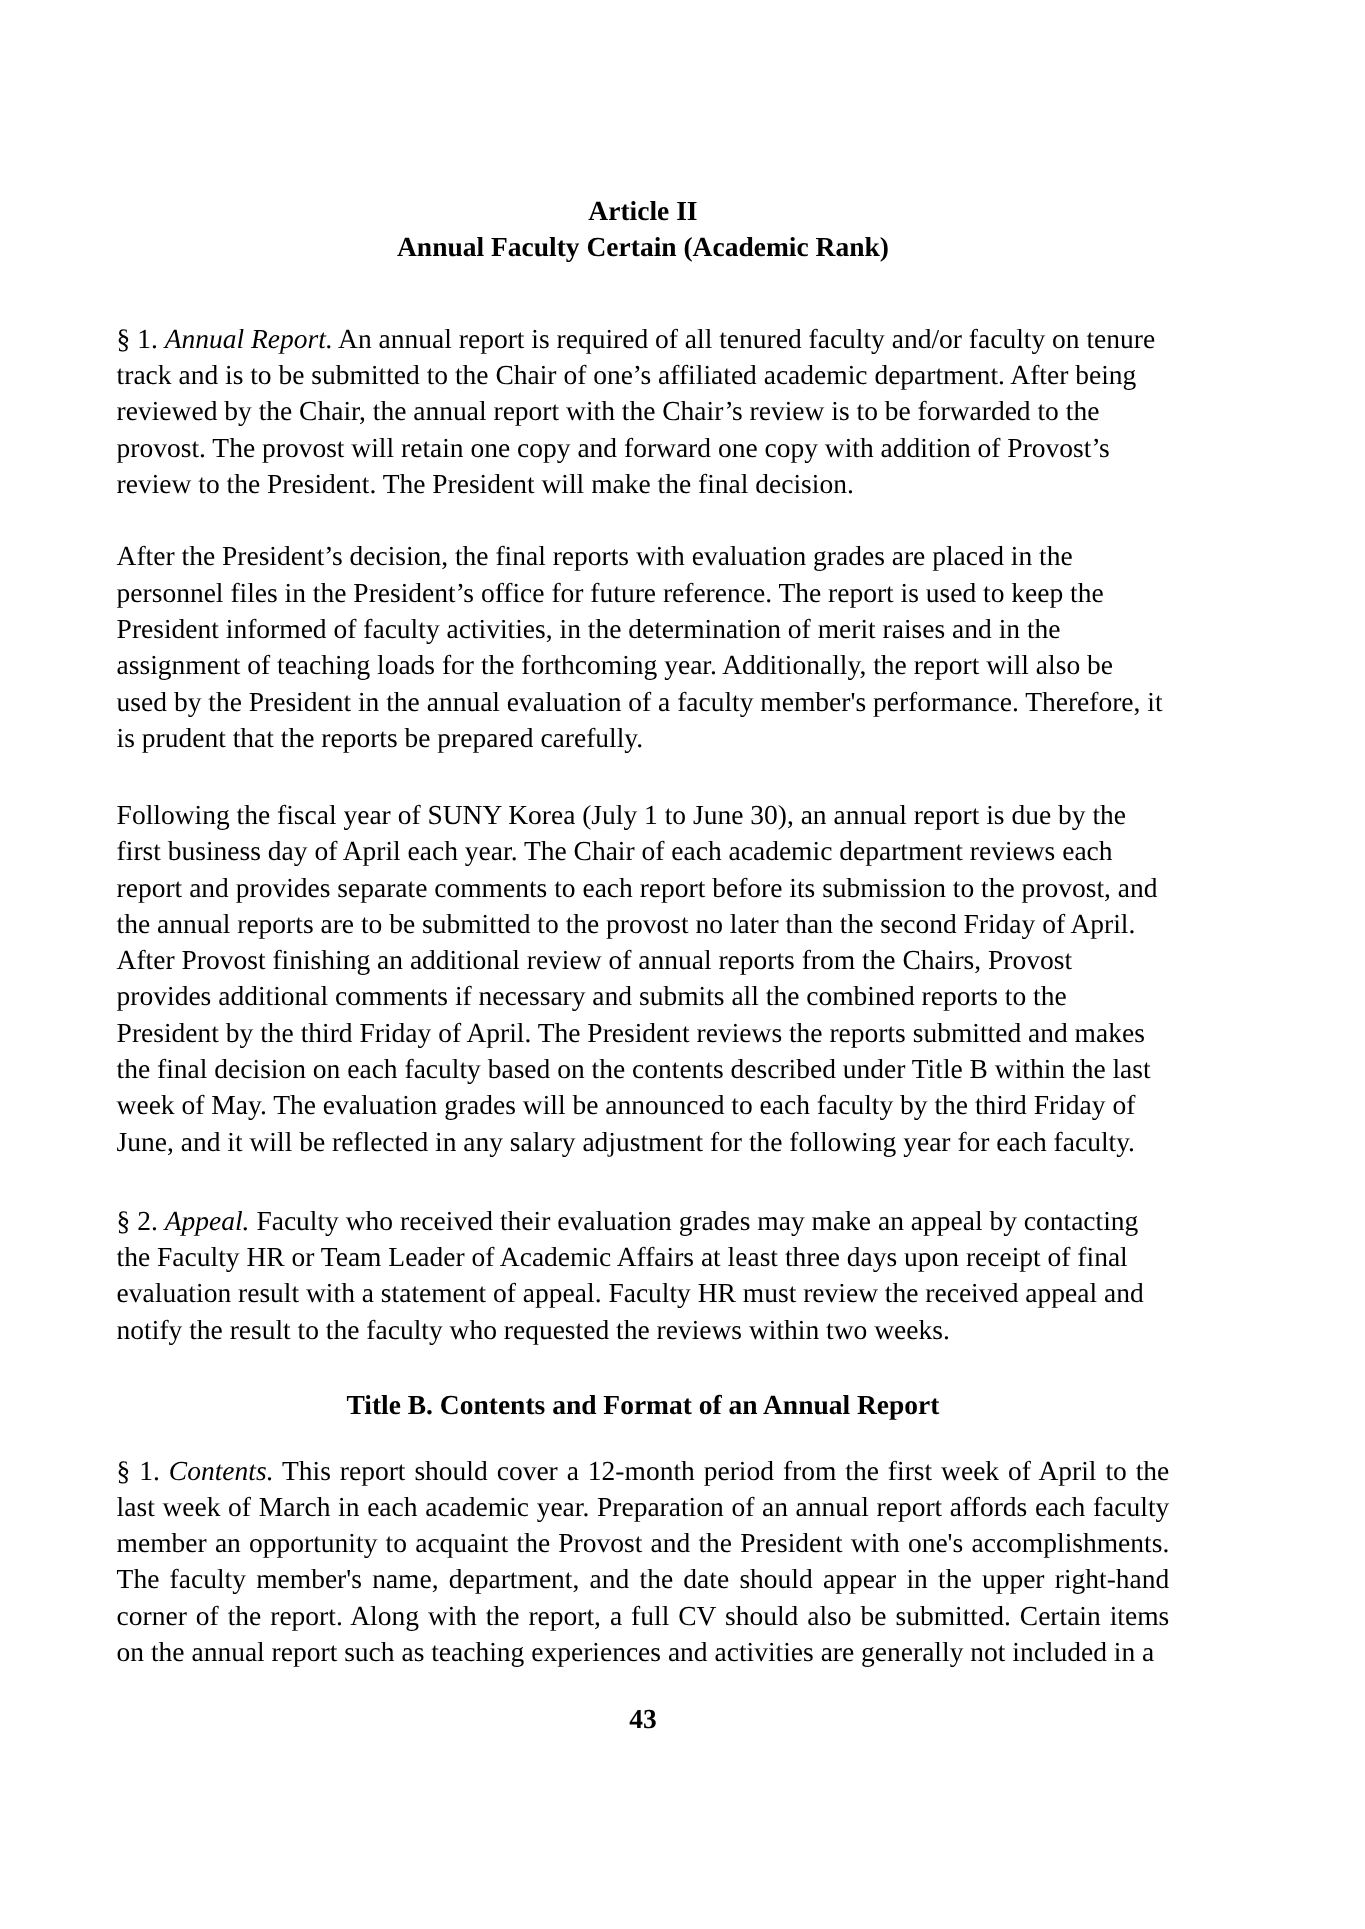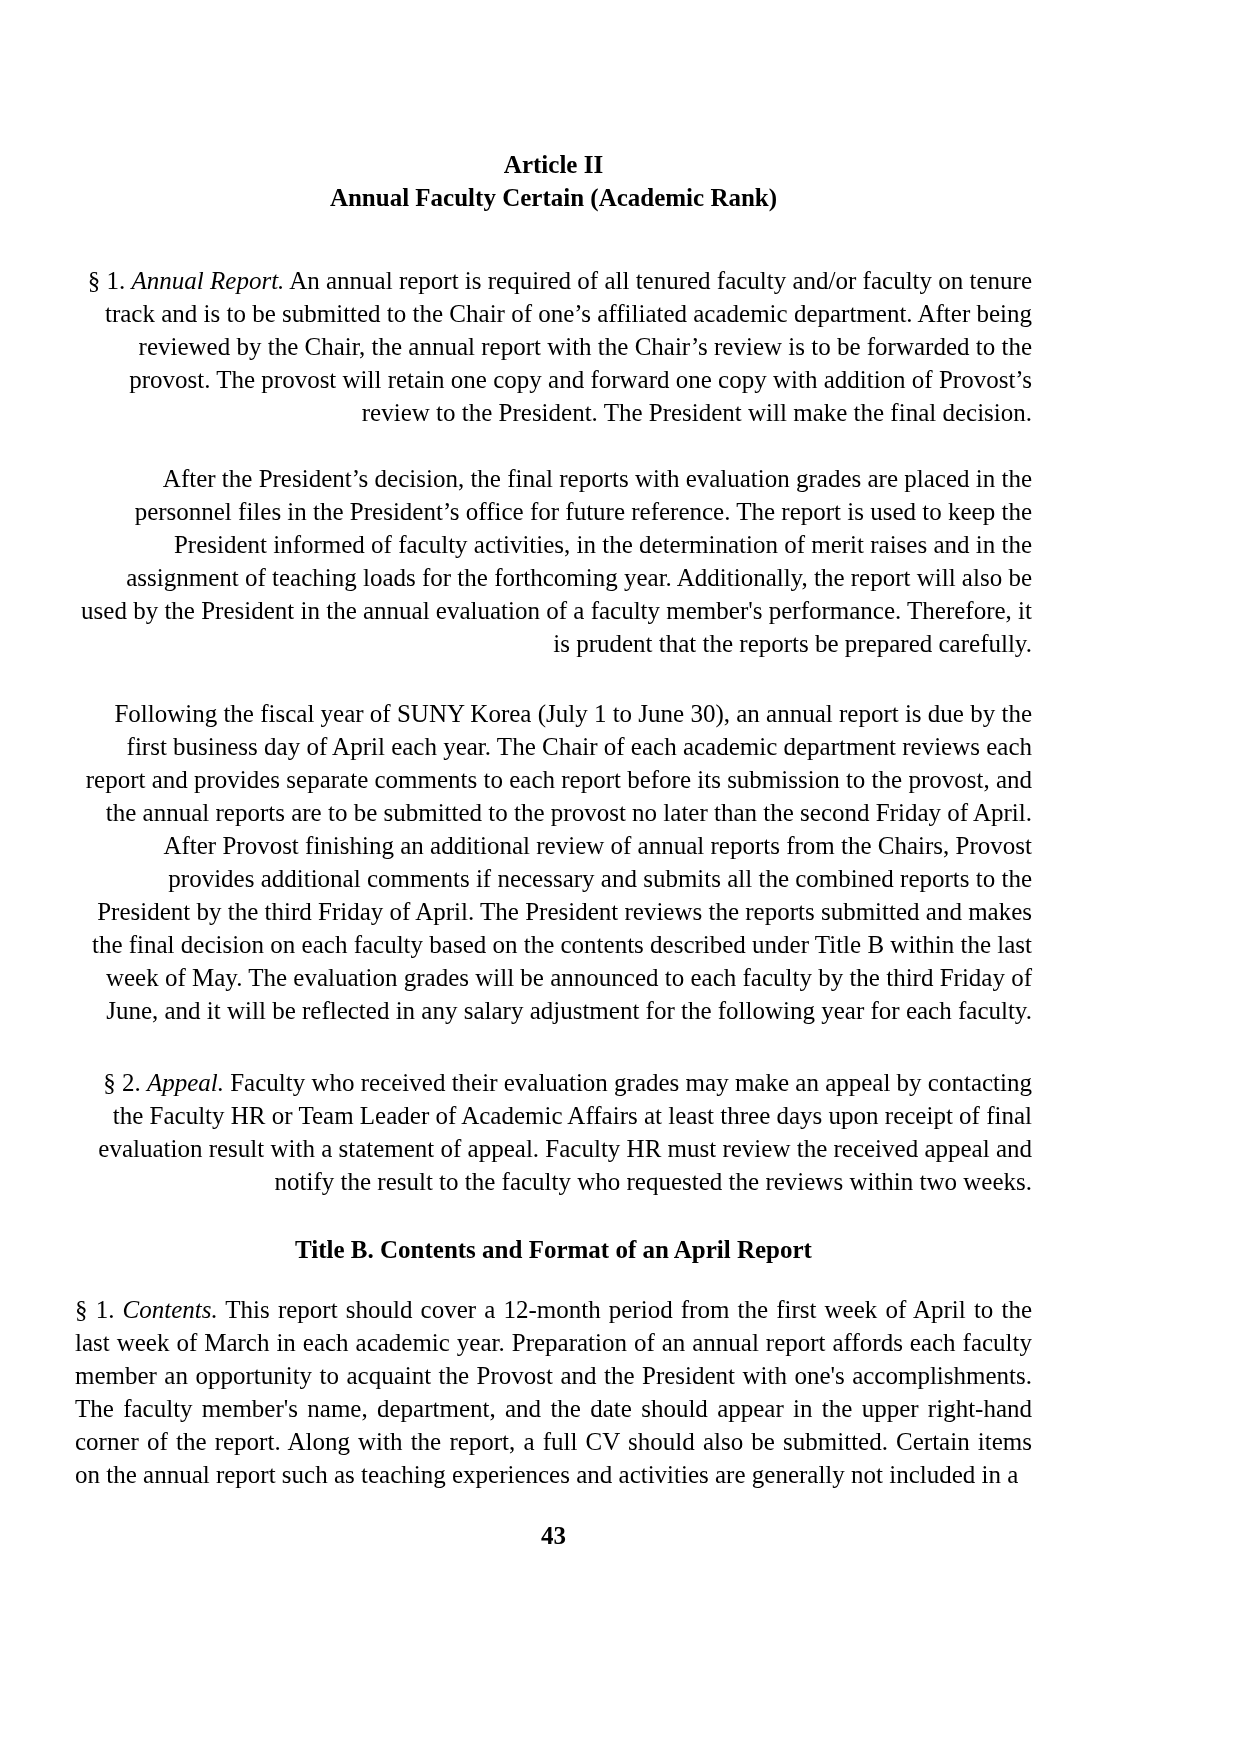--- a/index.html
+++ b/index.html
@@ -12,35 +12,36 @@
     width: 1241px;
     height: 1754px;
     background: #ffffff;
     color: #000000;
     font-family: "Liberation Serif", "DejaVu Serif", serif;
     font-size: 25px;
     line-height: 33px;
     overflow: hidden;
   }
   .content {
-    padding: 148px 151px 0 75px;
+    padding: 148px 151px 0 106px;
     width: 957px;
+    margin-top: 28px;
   }
   .doc-heading {
     font-weight: bold;
     text-align: center;
     margin: 0;
     font-size: 25px;
     line-height: 33px;
   }
   .article-title { margin: 0; }
   .title-a-heading { margin-top: 48px; }
   .para {
     margin: 33px 0 0 0;
-    text-align: right;
+    text-align: left;
   }
   .para.first-after-heading { margin-top: 50px; }
   .para.fiscal { margin-top: 37px; }
   .para.appeal { margin-top: 39px; }
   .title-b-heading { margin-top: 35px; }
   .para.contents-b {
     margin-top: 27px;
     text-align: justify;
   }
   .term { font-style: italic; }
@@ -63,20 +64,20 @@
 
 
     <p class="para first-after-heading"><span>§ 1. </span><span class="term">Annual Report.</span><span> An annual report is required of all tenured faculty and/or faculty on tenure track and is to be submitted to the Chair of one’s affiliated academic department. After being reviewed by the Chair, the annual report with the Chair’s review is to be forwarded to the provost. The provost will retain one copy and forward one copy with addition of Provost’s review to the President. The President will make the final decision.</span></p>
 
     <p class="para">After the President’s decision, the final reports with evaluation grades are placed in the personnel files in the President’s office for future reference. The report is used to keep the President informed of faculty activities, in the determination of merit raises and in the assignment of teaching loads for the forthcoming year. Additionally, the report will also be used by the President in the annual evaluation of a faculty member's performance. Therefore, it is prudent that the reports be prepared carefully.</p>
 
     <p class="para fiscal">Following the fiscal year of SUNY Korea (July 1 to June 30), an annual report is due by the first business day of April each year. The Chair of each academic department reviews each report and provides separate comments to each report before its submission to the provost, and the annual reports are to be submitted to the provost no later than the second Friday of April. After Provost finishing an additional review of annual reports from the Chairs, Provost provides additional comments if necessary and submits all the combined reports to the President by the third Friday of April. The President reviews the reports submitted and makes the final decision on each faculty based on the contents described under Title B within the last week of May. The evaluation grades will be announced to each faculty by the third Friday of June, and it will be reflected in any salary adjustment for the following year for each faculty.</p>
 
     <p class="para appeal"><span>§ 2. </span><span class="term">Appeal.</span><span> Faculty who received their evaluation grades may make an appeal by contacting the Faculty HR or Team Leader of Academic Affairs at least three days upon receipt of final evaluation result with a statement of appeal. Faculty HR must review the received appeal and notify the result to the faculty who requested the reviews within two weeks.</span></p>
 
-    <div class="doc-heading title-b-heading">Title B. Contents and Format of an April Report</div>
+    <div class="doc-heading title-b-heading">Title B. Contents and Format of an Annual Report</div>
 
     <p class="para contents-b"><span>§ 1. </span><span class="term">Contents.</span><span> This report should cover a 12-month period from the first week of April to the last week of March in each academic year. Preparation of an annual report affords each faculty member an opportunity to acquaint the Provost and the President with one's accomplishments. The faculty member's name, department, and the date should appear in the upper right-hand corner of the report. Along with the report, a full CV should also be submitted. Certain items on the annual report such as teaching experiences and activities are generally not included in a</span></p>
 
     <div class="page-number">43</div>
 
   </div>
 </div>
 
 </body></html>

